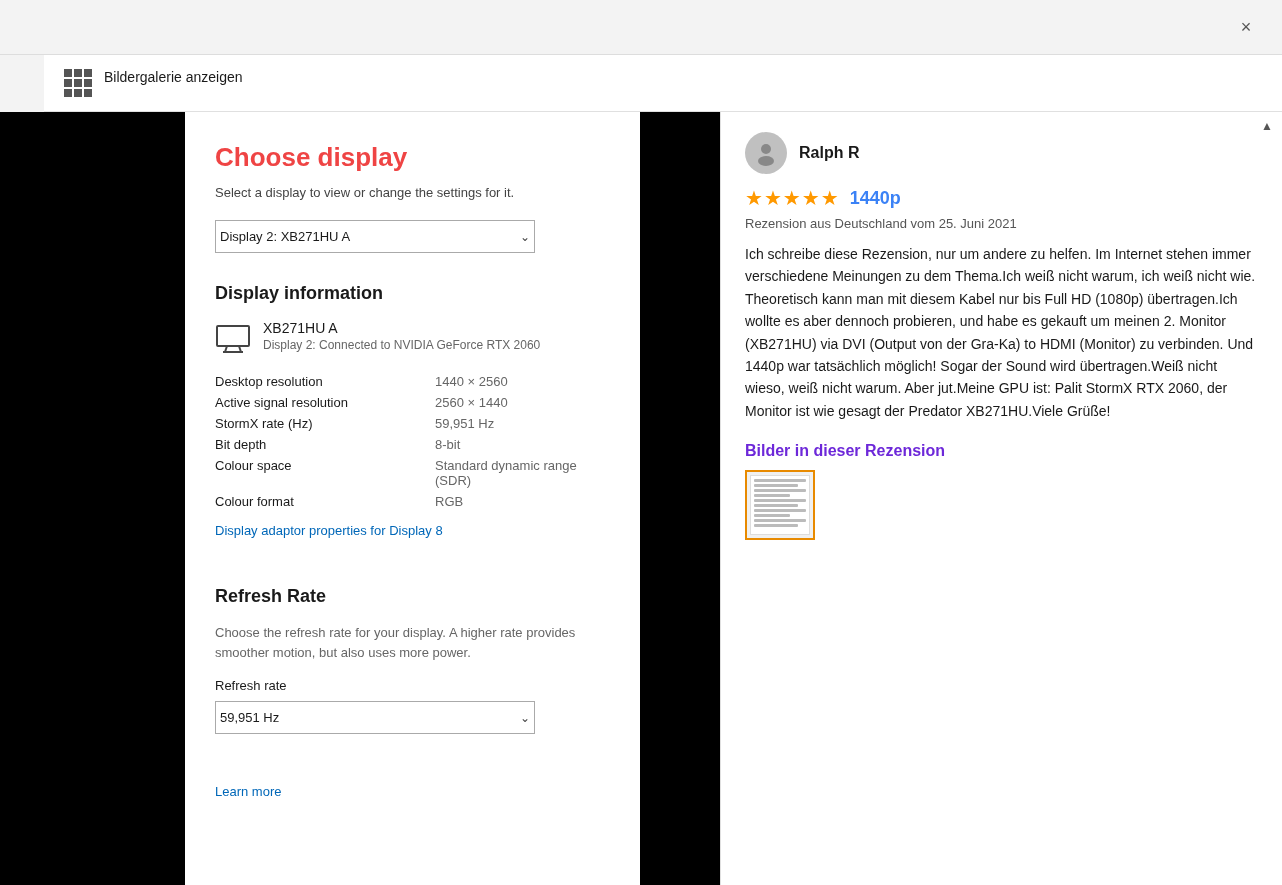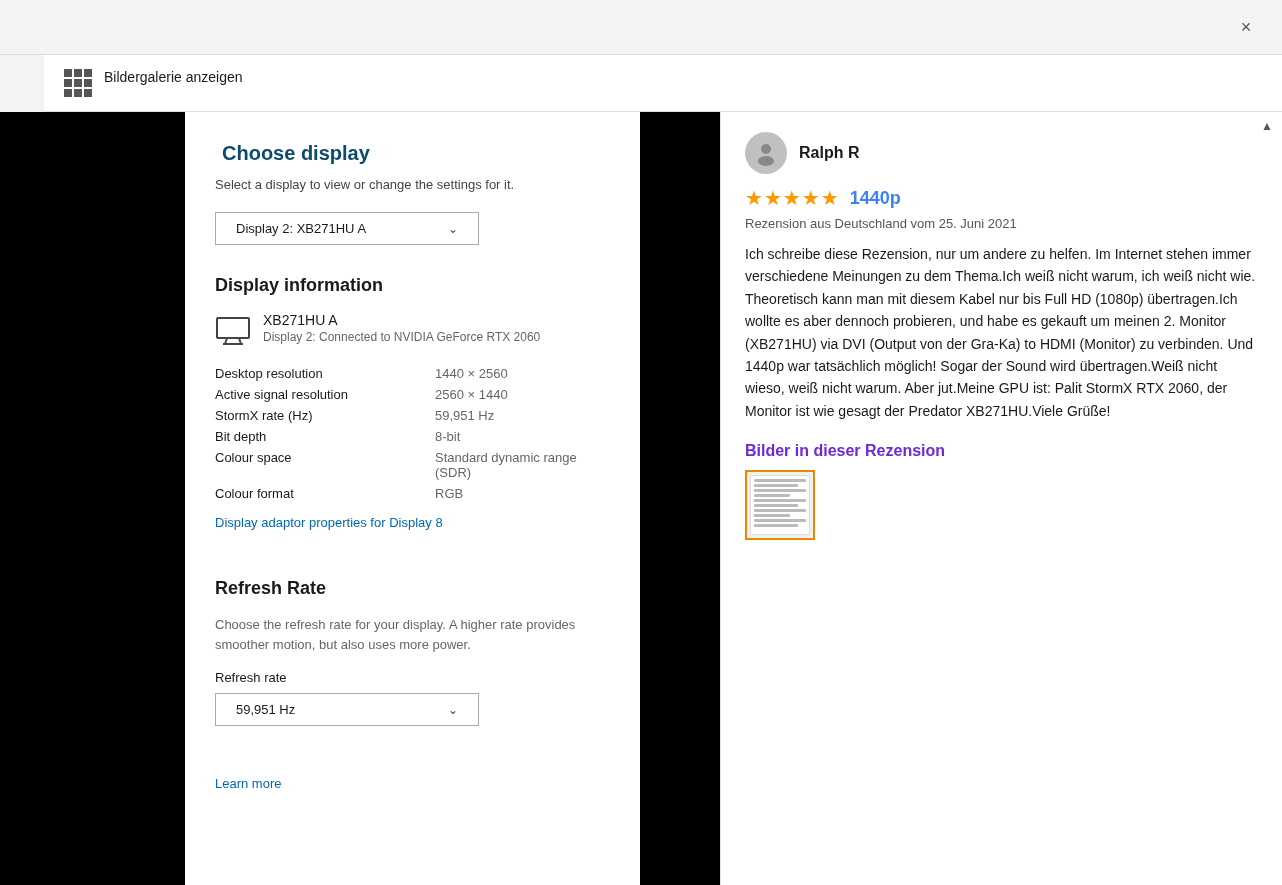--- a/index.html
+++ b/index.html
@@ -56,45 +56,44 @@
 
     
     .settings-content {
       flex: 1;
       padding: 30px 30px;
       overflow-y: auto;
       background: white;
     }
 
     .settings-title {
-      font-size: 20px;
+      font-size: 26px;
       font-weight: 600;
-      color: #0c4a6e;
+      color: #ef4444;
       margin-bottom: 12px;
-      margin-left: 7px;
     }
 
     .settings-subtitle {
       font-size: 13px;
       color: #444;
       margin-bottom: 20px;
     }
 
     
     .dropdown-container {
       margin-bottom: 30px;
     }
 
     .dropdown {
       display: flex;
       align-items: center;
       justify-content: space-between;
       border: 1px solid #aaa;
-      padding: 8px 20px;
-      width: 264px;
+      padding: 8px 4px;
+      width: 320px;
       background: white;
       cursor: pointer;
       font-size: 13px;
       color: #1a1a1a;
     }
 
     .dropdown-arrow {
       font-size: 12px;
       color: #444;
     }

